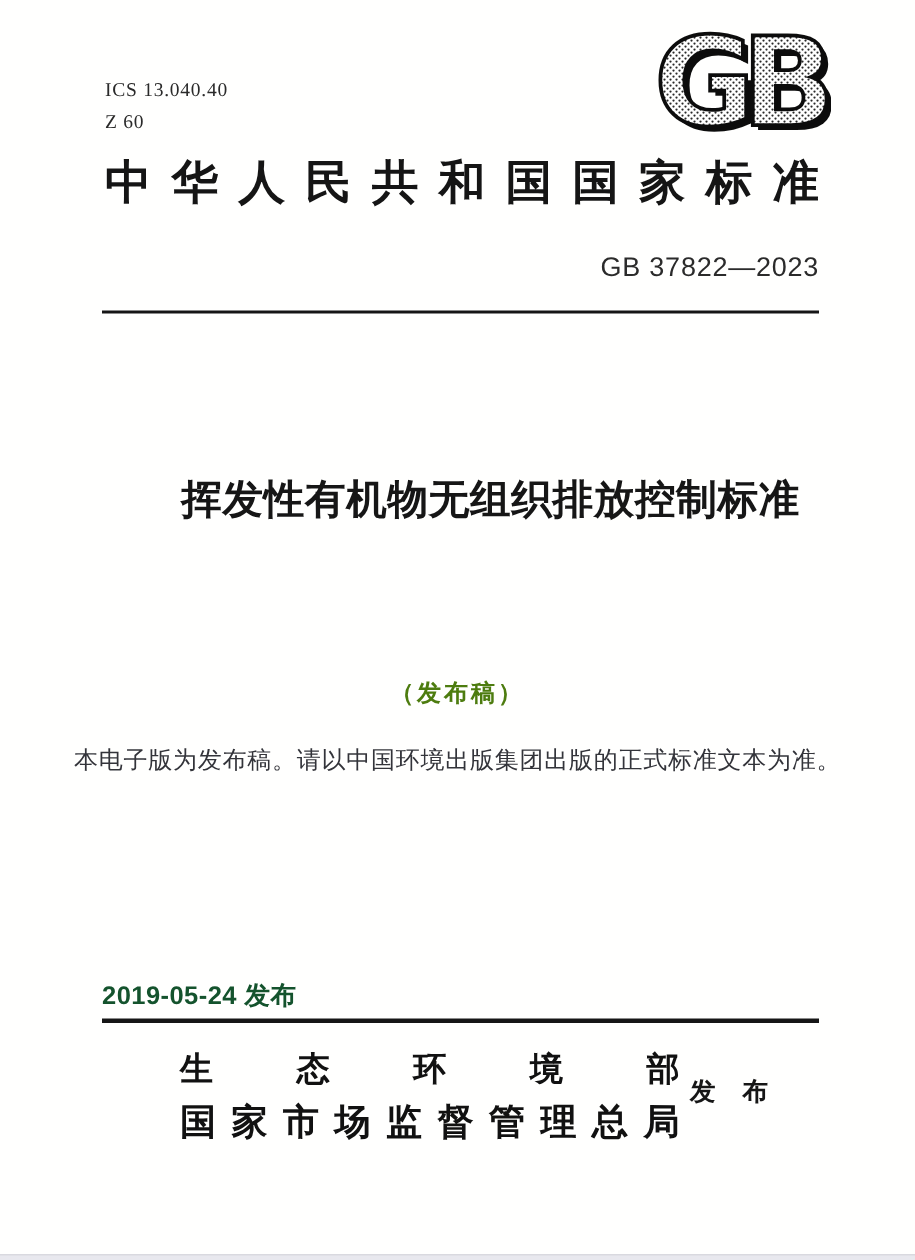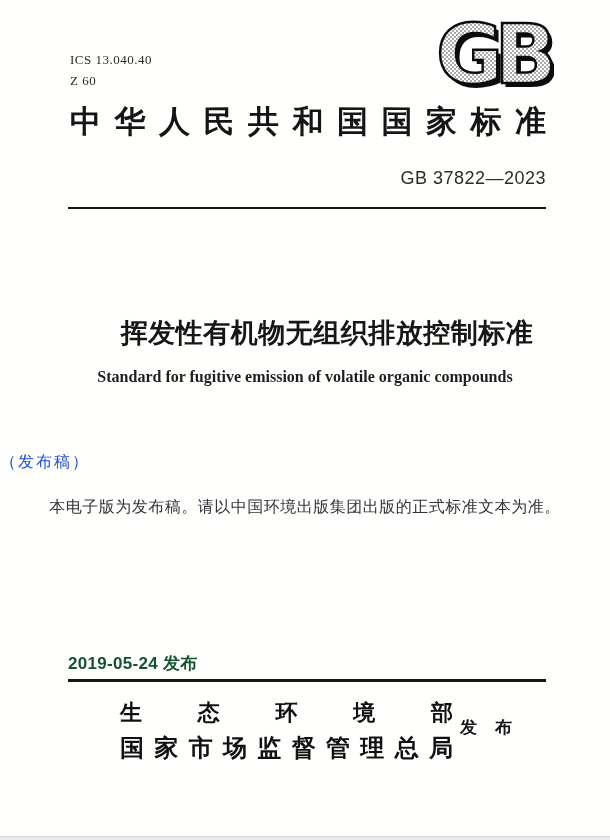--- a/index.html
+++ b/index.html
@@ -54,22 +54,23 @@
   
   .title-en {
     position: absolute; left: 0; right: 0; top: 368px;
     text-align: center;
     font-family: "Liberation Serif", serif;
     font-size: 16px; font-weight: bold; color: #1e1e1e;
   }
   
   .draft {
     position: absolute; left: 0; right: 0; top: 452px;
-    font-size: 16px; letter-spacing: 2px;
-    color: #1d4ed8;
+    text-align: center; font-size: 16px; letter-spacing: 2px;
+    color: #4d7c0f;
+    font-weight: bold;
   }
   
   .notice {
     position: absolute; left: 0; right: 0; top: 497px;
     text-align: center; font-size: 16px; letter-spacing: 0.5px;
     color: #33343a;
   }
   
   .dates {
     position: absolute; left: 68px; right: 64px; top: 652px;
@@ -134,21 +135,20 @@
       <span>标</span>
       <span>准</span>
     </div>
 
   <div class="std-no">GB 37822—2023</div>
 
   <div class="rule rule1"></div>
 
   <div class="title-cn">挥发性有机物无组织排放控制标准</div>
 
-  <div class="title-en">Standard for fugitive emission of volatile organic compounds</div>
 
   <div class="draft">（发布稿）</div>
 
   <div class="notice">本电子版为发布稿。请以中国环境出版集团出版的正式标准文本为准。</div>
 
   <div class="dates">
     <span>2019-05-24 发布</span>
   </div>
 
   <div class="rule rule2"></div>

